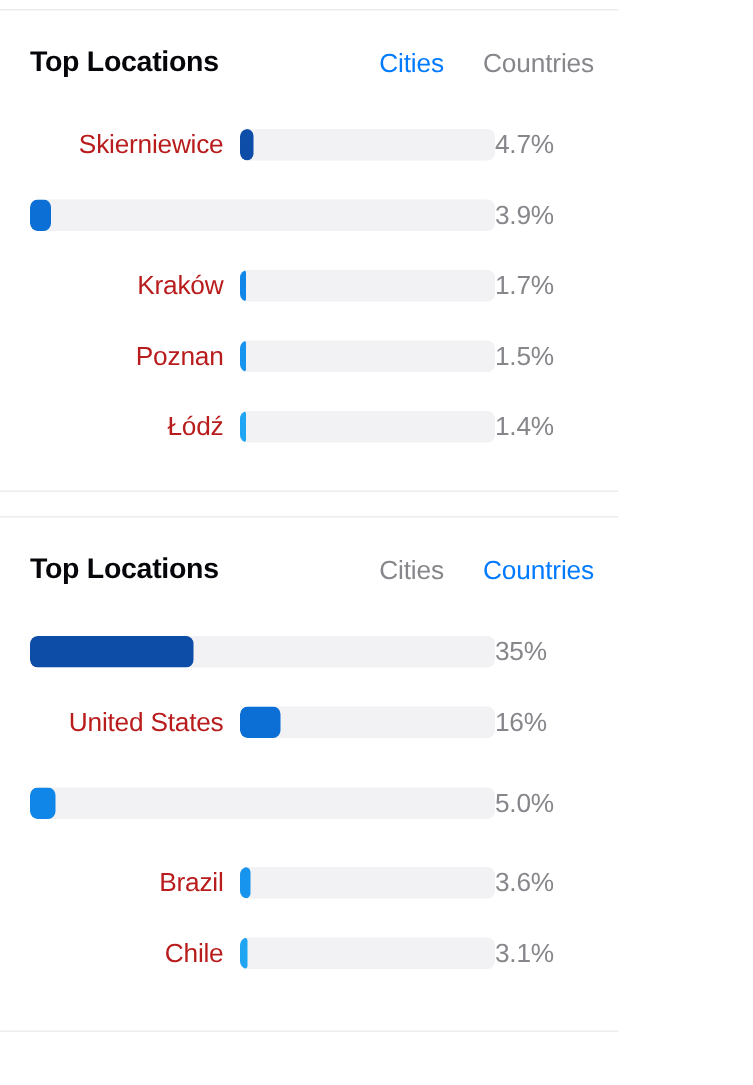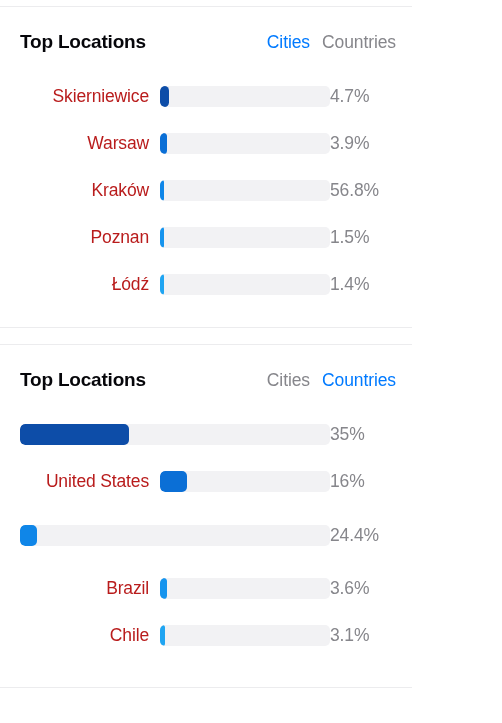--- a/index.html
+++ b/index.html
@@ -55,21 +55,21 @@
     font-weight: bold;
     color: #06060a;
     letter-spacing: -0.2px;
     line-height: 24px;
     white-space: nowrap;
   }
 
   .tabs {
     display: flex;
     align-items: center;
-    gap: 12px;
+    gap: 26px;
   }
   .tab {
     font-size: 17.5px;
     line-height: 22px;
     color: #86868b;
     white-space: nowrap;
     cursor: pointer;
     letter-spacing: -0.1px;
   }
   .tab.is-active {
@@ -150,33 +150,32 @@
     <div class="rows">
       <div class="row">
         <div class="row-label">Skierniewice</div>
         <div class="track" style="background: rgb(242, 242, 244);">
           <div class="fill" style="width: 5.1%; background: rgb(13, 77, 168);"></div>
         </div>
         <div class="row-value">4.7%</div>
       </div>
 
       <div class="row">
-        <div class="row-label">Warsaw</div>
         <div class="track" style="background: rgb(242, 242, 244);">
           <div class="fill" style="width: 4.4%; background: rgb(11, 111, 214);"></div>
         </div>
         <div class="row-value">3.9%</div>
       </div>
 
       <div class="row">
         <div class="row-label">Kraków</div>
         <div class="track" style="background: rgb(242, 242, 244);">
           <div class="fill" style="width: 2.6%; background: rgb(15, 134, 232);"></div>
         </div>
-        <div class="row-value">56.8%</div>
+        <div class="row-value">1.7%</div>
       </div>
 
       <div class="row">
         <div class="row-label">Poznan</div>
         <div class="track" style="background: rgb(242, 242, 244);">
           <div class="fill" style="width: 2.4%; background: rgb(22, 148, 238);"></div>
         </div>
         <div class="row-value">1.5%</div>
       </div>
 
@@ -212,21 +211,21 @@
         <div class="track" style="background: rgb(242, 242, 244);">
           <div class="fill" style="width: 16%; background: rgb(11, 111, 214);"></div>
         </div>
         <div class="row-value">16%</div>
       </div>
 
       <div class="row row--tall">
         <div class="track" style="background: rgb(242, 242, 244);">
           <div class="fill" style="width: 5.4%; background: rgb(15, 134, 232);"></div>
         </div>
-        <div class="row-value">24.4%</div>
+        <div class="row-value">5.0%</div>
       </div>
 
       <div class="row">
         <div class="row-label">Brazil</div>
         <div class="track" style="background: rgb(242, 242, 244);">
           <div class="fill" style="width: 4.4%; background: rgb(22, 148, 238);"></div>
         </div>
         <div class="row-value">3.6%</div>
       </div>
 

